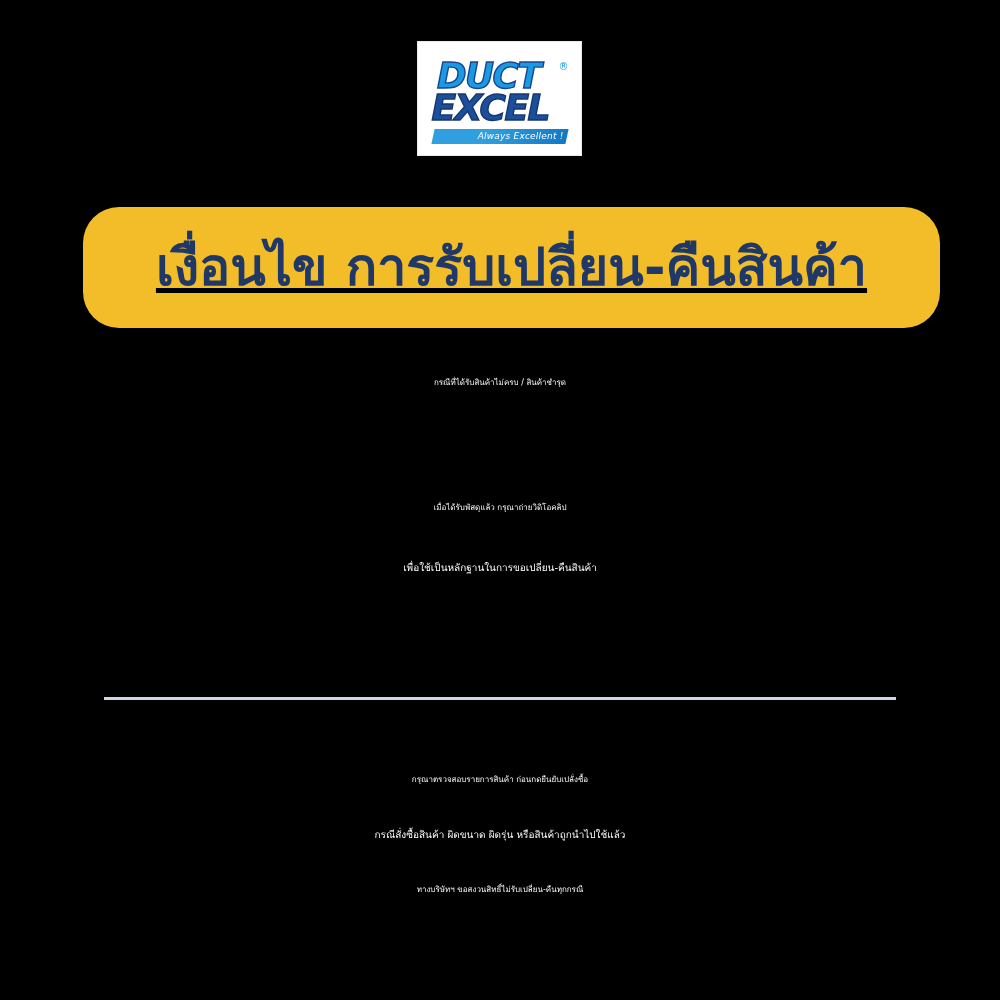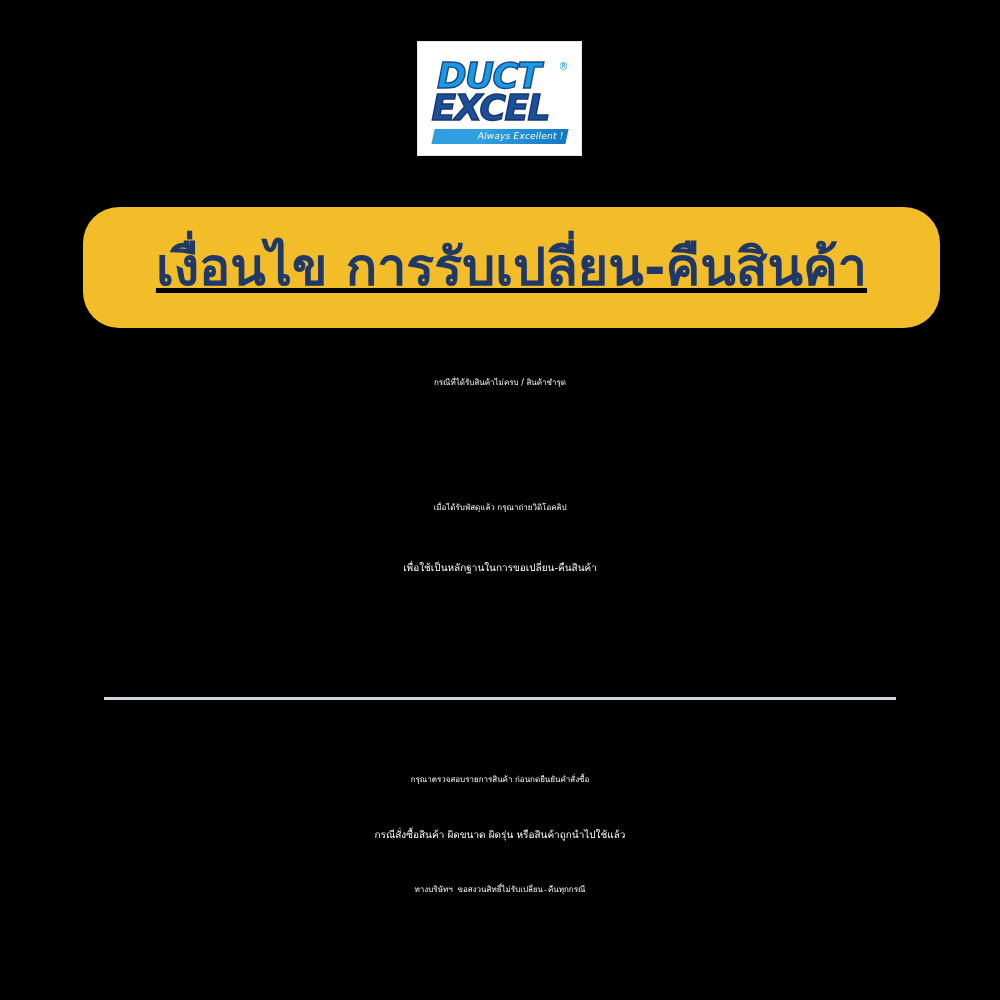--- a/index.html
+++ b/index.html
@@ -206,18 +206,18 @@
   <div class="section-heading" style="font-size: 8px;">กรณีที่ได้รับสินค้าไม่ครบ / สินค้าชำรุด</div>
 
   <div class="body-block">
     <div class="body-line" style="font-size: 8px;">เมื่อได้รับพัสดุแล้ว กรุณาถ่ายวิดิโอคลิป</div>
     <div class="body-line" style="font-size: 10px;">เพื่อใช้เป็นหลักฐานในการขอเปลี่ยน-คืนสินค้า</div>
   </div>
 
   <div class="divider"></div>
 
   <div class="lower-block">
-    <div class="lower-line" style="font-size: 8px;">กรุณาตรวจสอบรายการสินค้า ก่อนกดยืนยันคำสั่งซื้อ</div>
+    <div class="lower-line" style="font-size: 8px;">กรุณาตรวจสอบรายการสินค้า ก่อนกดยืนยับเปลั่งซื้อ</div>
     <div class="lower-line" style="font-size: 10px;">กรณีสั่งซื้อสินค้า ผิดขนาด ผิดรุ่น หรือสินค้าถูกนำไปใช้แล้ว</div>
-    <div class="lower-line" style="font-size: 8px; font-family: Liberation Mono, monospace;">ทางบริษัทฯ ขอสงวนสิทธิ์ไม่รับเปลี่ยน-คืนทุกกรณี</div>
+    <div class="lower-line" style="font-size: 8px;">ทางบริษัทฯ ขอสงวนสิทธิ์ไม่รับเปลี่ยน-คืนทุกกรณี</div>
   </div>
 
 </div>
 
 </body></html>

